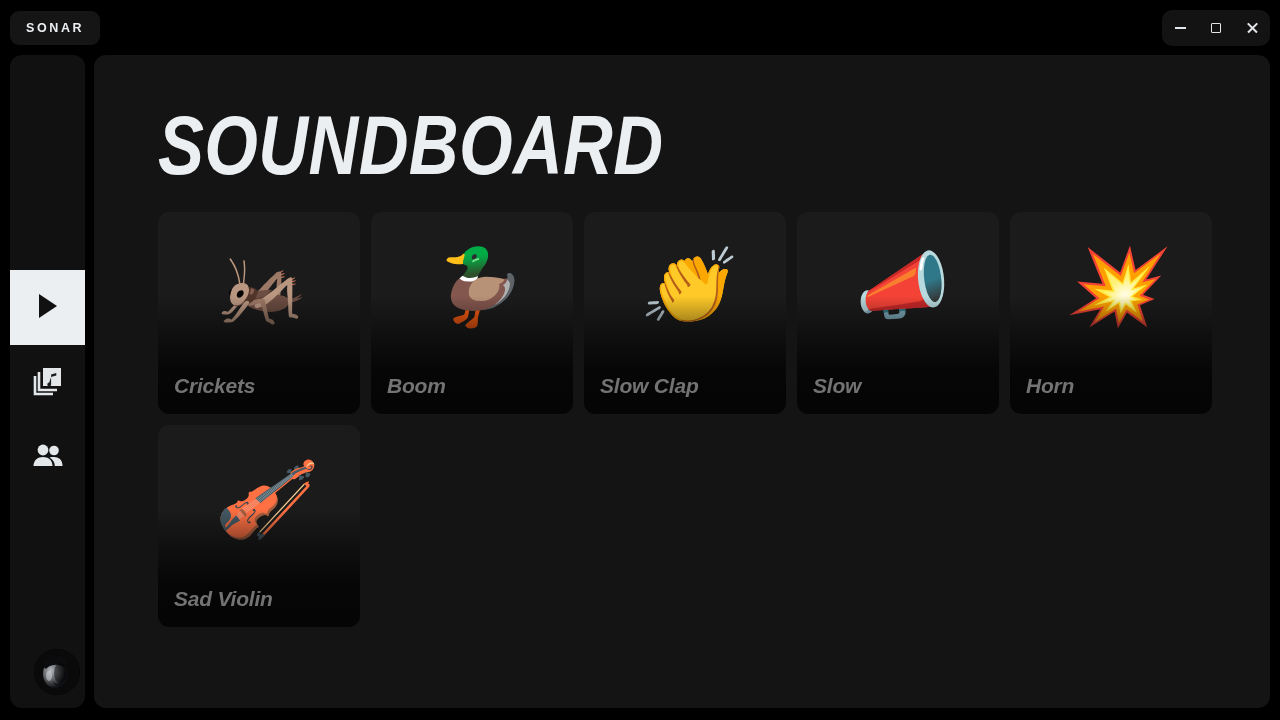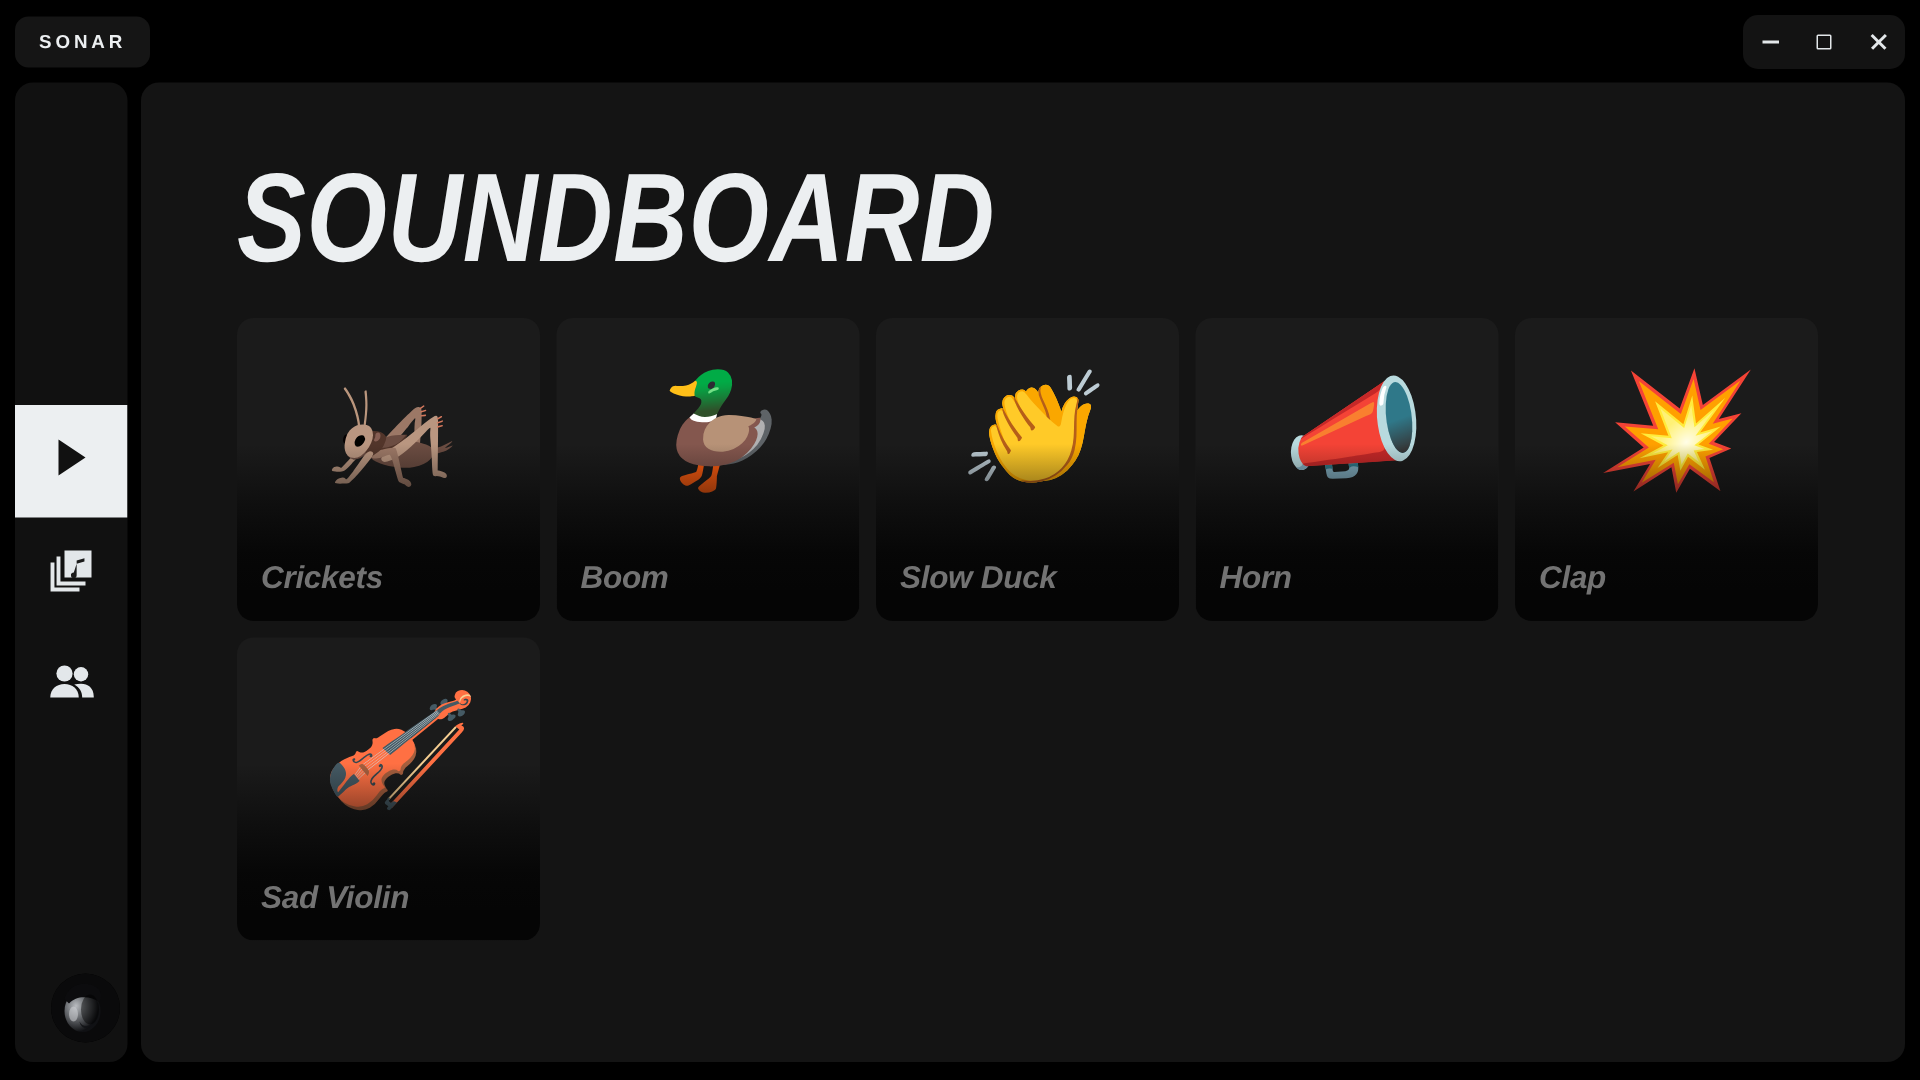--- a/index.html
+++ b/index.html
@@ -331,36 +331,36 @@
 
       <div class="card">
         <div class="card-emoji">🦆</div>
         <div class="card-scrim"></div>
         <div class="card-label">Boom</div>
       </div>
 
       <div class="card">
         <div class="card-emoji">👏</div>
         <div class="card-scrim"></div>
-        <div class="card-label">Slow Duck</div>
+        <div class="card-label">Slow Clap</div>
       </div>
 
       <div class="card">
         <div class="card-emoji">📣</div>
         <div class="card-scrim"></div>
+        <div class="card-label">Slow</div>
+      </div>
+
+      <div class="card">
+        <div class="card-emoji">💥</div>
+        <div class="card-scrim"></div>
         <div class="card-label">Horn</div>
       </div>
 
       <div class="card">
-        <div class="card-emoji">💥</div>
-        <div class="card-scrim"></div>
-        <div class="card-label">Clap</div>
-      </div>
-
-      <div class="card">
         <div class="card-emoji">🎻</div>
         <div class="card-scrim"></div>
         <div class="card-label">Sad Violin</div>
       </div>
 
     </div>
 
   </div>
 
 </div>

